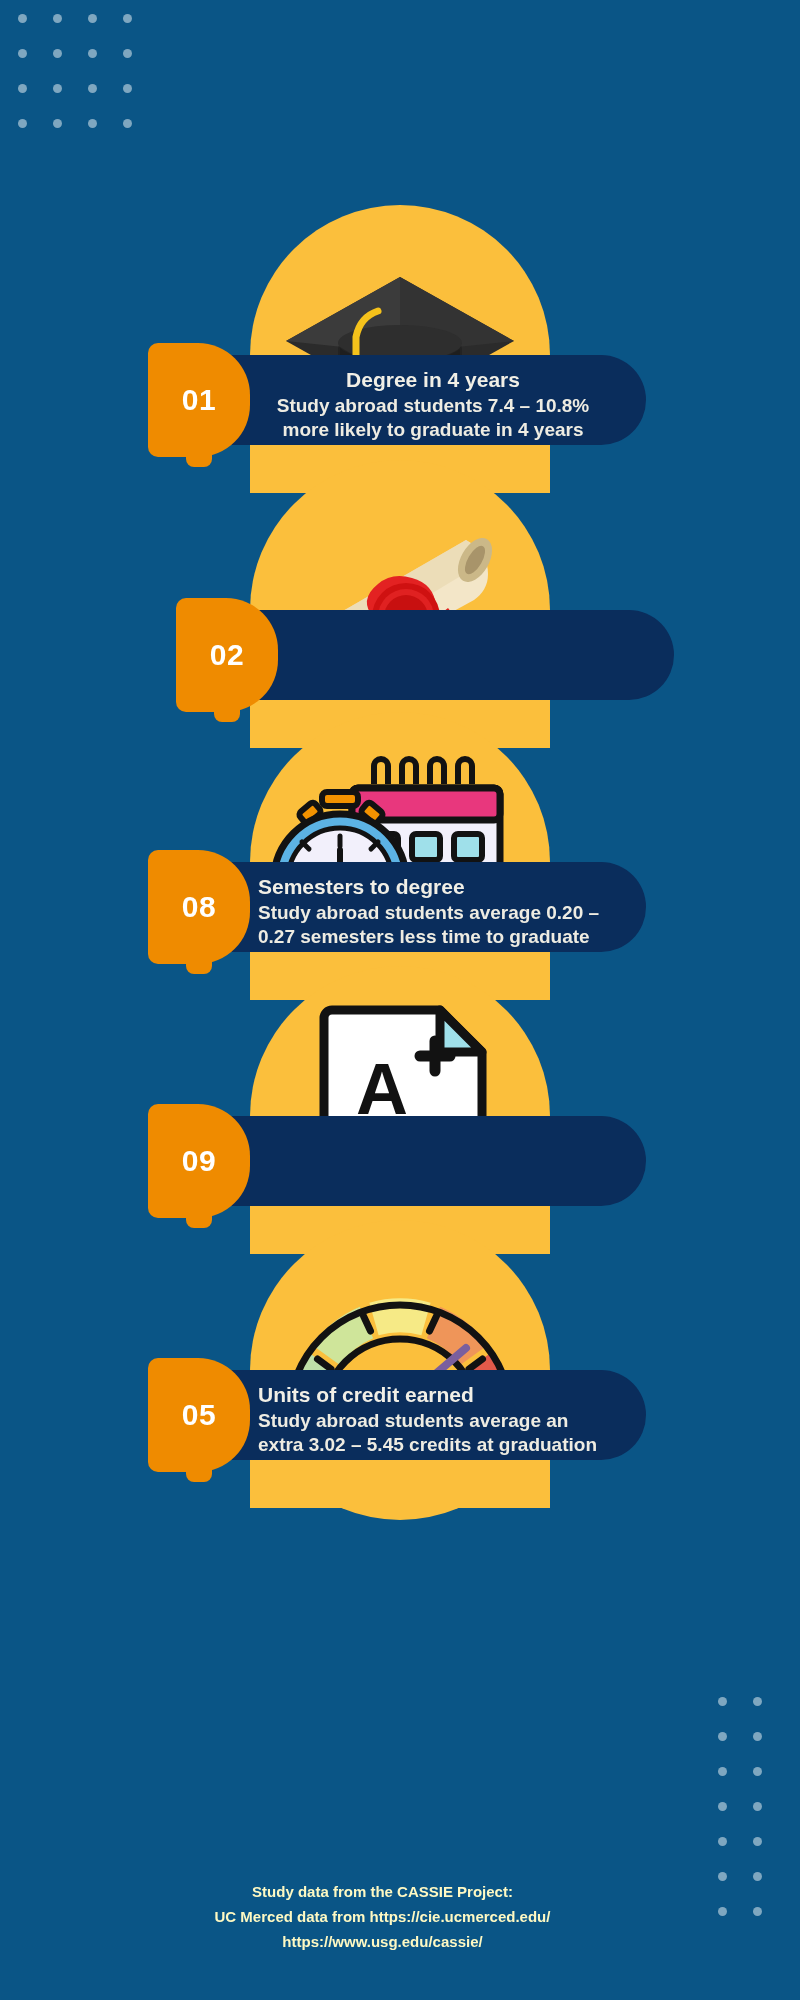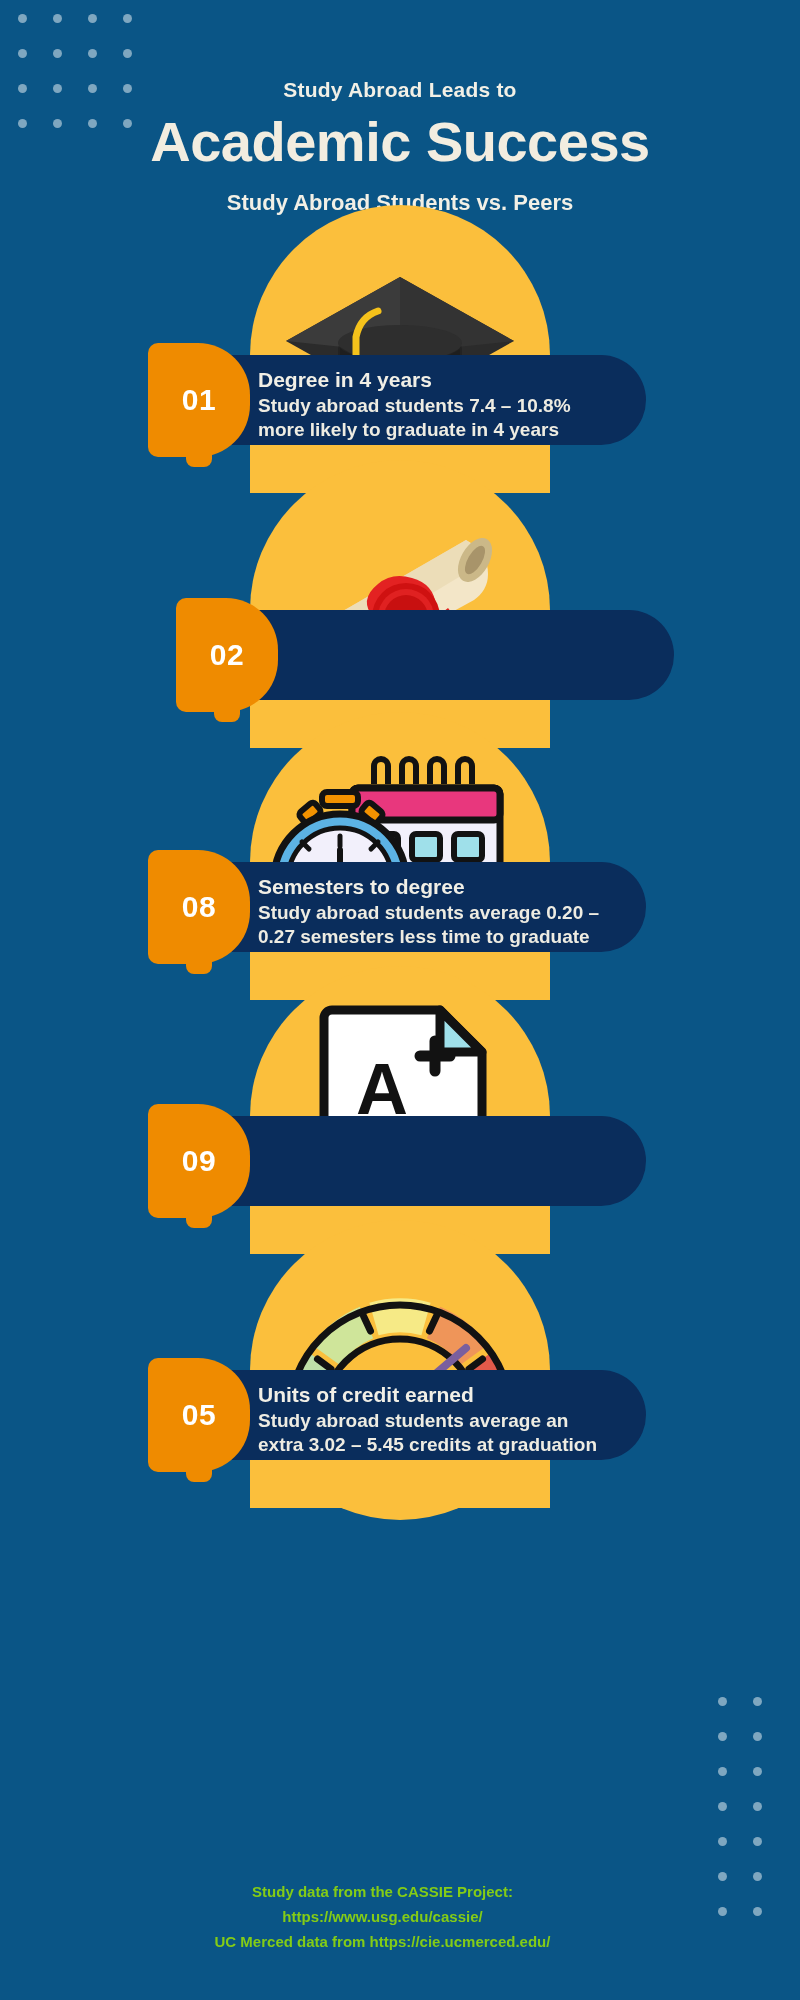--- a/index.html
+++ b/index.html
@@ -124,21 +124,21 @@
   .bar-sub {
     margin-top: 2px;
     font-size: 19px; font-weight: bold; line-height: 1.28;
     color: #eeece2;
   }
 
   
   .footer {
     position: absolute; left: 0; top: 1880px; width: 765px;
     text-align: center;
-    color: #84cc16;
+    color: #fef9c3;
     font-size: 15px; font-weight: bold; line-height: 1.65;
   }
   .footer div { white-space: nowrap; }
 </style>
 </head>
 <body>
 
 <div class="page">
 
   <div class="dots" id="dots-top-left">
@@ -169,46 +169,41 @@
       <div class="dot" style="background: rgb(127, 167, 192);"></div>
       <div class="dot" style="background: rgb(127, 167, 192);"></div>
       <div class="dot" style="background: rgb(127, 167, 192);"></div>
       <div class="dot" style="background: rgb(127, 167, 192);"></div>
       <div class="dot" style="background: rgb(127, 167, 192);"></div>
       <div class="dot" style="background: rgb(127, 167, 192);"></div>
       <div class="dot" style="background: rgb(127, 167, 192);"></div>
       <div class="dot" style="background: rgb(127, 167, 192);"></div>
     </div>
 
-  <div class="header">
-    <div class="eyebrow">Study Abroad Leads to</div>
-    <div class="bigtitle">Academic Success</div>
-    <div class="subtitle">Study Abroad Students vs. Peers</div>
-  </div>
 
   <div class="stat" style="top:205px;">
     <div class="icon-circle" style="top:0;">
       <div class="icon-art">
         <svg viewBox="0 0 260 260">
           <path d="M130 52 L244 116 L130 180 L16 116 Z" fill="#2b2b2b"></path>
           <path d="M130 52 L244 116 L130 128 Z" fill="#333333"></path>
           <path d="M130 52 L16 116 L130 128 Z" fill="#3b3b3b"></path>
           <rect x="68" y="118" width="124" height="74" rx="6" fill="#232323"></rect>
           <ellipse cx="130" cy="192" rx="62" ry="19" fill="#111111"></ellipse>
           <ellipse cx="130" cy="118" rx="62" ry="18" fill="#2e2e2e"></ellipse>
           <path d="M70 122 q62 40 120 2 v26 q-58 38 -120 0 z" fill="#1c1c1c" opacity="0.55"></path>
           <path d="M108 86 q-18 6 -22 26 v62" stroke="#f5c21b" stroke-width="7" fill="none" stroke-linecap="round"></path>
           <path d="M72 172 l26 -6 l10 48 l-28 8 z" fill="#f0b518"></path>
           <path d="M74 176 l24 -5 M77 184 l24 -5 M80 192 l24 -5 M83 200 l24 -5 M86 208 l24 -5" stroke="#d79c0e" stroke-width="2"></path>
           <circle cx="86" cy="172" r="9" fill="#f5c21b"></circle>
         </svg>
       </div>
     </div>
     <div class="band" style="top:240px; height:48px;"></div>
-    <div class="bar" style="top:150px;">
+    <div class="bar" style="top:150px;text-align:center;">
       <div class="numbubble">
         <span>01</span>
       </div>
       <div class="bar-text">
         <div class="bar-title">Degree in 4 years</div>
         <div class="bar-sub">Study abroad students 7.4 – 10.8% more likely to graduate in 4 years</div>
       </div>
     </div>
   </div>
 
@@ -363,17 +358,17 @@
       </div>
       <div class="bar-text">
         <div class="bar-title">Units of credit earned</div>
         <div class="bar-sub">Study abroad students average an extra 3.02 – 5.45 credits at graduation</div>
       </div>
     </div>
   </div>
 
   <div class="footer">
     <div>Study data from the CASSIE Project:</div>
+    <div>UC Merced data from https://cie.ucmerced.edu/</div>
     <div>https://www.usg.edu/cassie/</div>
-    <div>UC Merced data from https://cie.ucmerced.edu/</div>
   </div>
 
 </div>
 
 </body></html>

